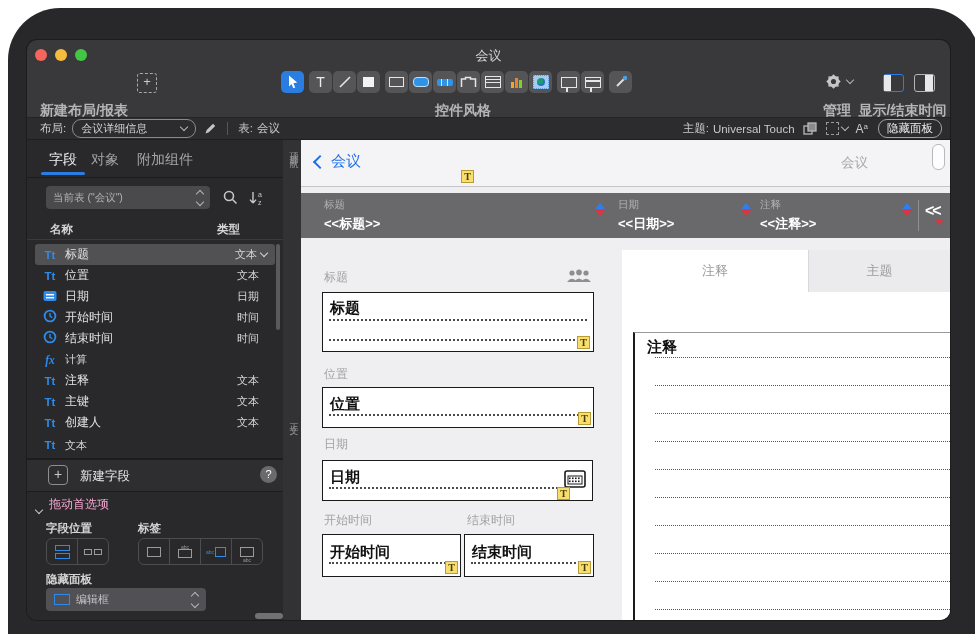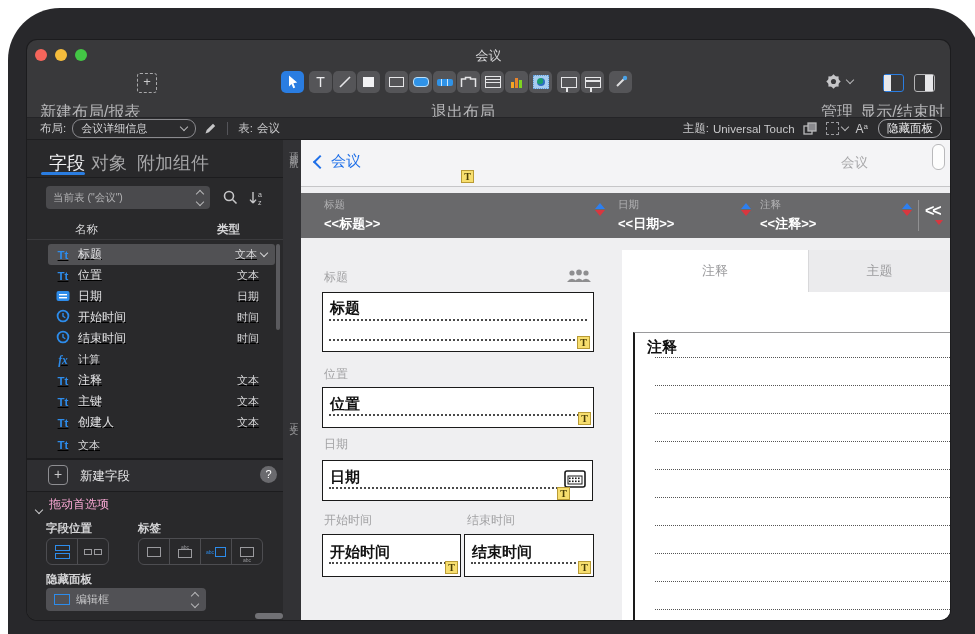--- a/index.html
+++ b/index.html
@@ -10,31 +10,31 @@
   .bezel{position:absolute;left:8px;top:8px;width:972px;height:640px;background:#28282b;border-radius:52px 52px 0 0;}
   .window{position:absolute;left:27px;top:40px;width:923px;height:580px;background:#39393b;border-radius:10px;overflow:hidden;box-shadow:0 0 0 1px #1c1c1e;}
   
   .light{position:absolute;top:9px;width:12px;height:12px;border-radius:50%;}
   .win-title{position:absolute;top:7px;left:0;width:100%;text-align:center;font-size:13px;color:#d6d6d8;}
   
   .tool-cluster{position:absolute;left:254px;top:31px;display:flex;gap:5px;align-items:center;}
   .tgroup{display:flex;gap:1px;}
   .tbtn{width:23px;height:22px;background:#555558;border-radius:5px;display:flex;align-items:center;justify-content:center;position:relative;}
   .tbtn.sel{background:#2a7de1;}
-  .lbl{font-size:16px;color:#b5b5b7;}
+  .lbl{font-size:14px;color:#b5b5b7;font-weight:bold;}
   
   .layoutbar{position:absolute;left:0;top:77px;width:100%;height:23px;background:#2c2c2e;border-top:1px solid #242427;border-bottom:1px solid #1e1e20;display:flex;align-items:center;padding:0 8px 0 13px;box-sizing:border-box;font-size:11.5px;color:#c9c9cb;}
   .pill{height:17px;border-radius:9px;border:1px solid #8a8a8e;display:flex;align-items:center;padding:0 8px;color:#d6d6d8;}
   .chev{display:inline-block;width:5px;height:5px;border-right:1.5px solid #b5b5b7;border-bottom:1.5px solid #b5b5b7;transform:rotate(45deg);margin-top:-3px;}
   .chev-left{display:inline-block;width:8px;height:8px;border-left:2.5px solid #1e6fe8;border-bottom:2.5px solid #1e6fe8;transform:rotate(45deg);}
   
   .sidebar{position:absolute;left:0;top:100px;width:256px;bottom:0;background:#29292b;border-right:1px solid #1c1c1e;}
-  .sb-tab{font-size:18px;color:#a5a5a7;}
+  .sb-tab{font-size:14px;color:#a5a5a7;}
   .sb-tab.active{color:#f0f0f2;}
-  .frow{position:absolute;left:21px;right:8px;height:21px;display:flex;align-items:center;text-decoration:underline;}
+  .frow{position:absolute;left:8px;right:8px;height:21px;display:flex;align-items:center;}
   .frow .ficon{width:30px;text-align:center;flex:0 0 30px;}
   .frow .fname{flex:1;font-size:12px;color:#e2e2e4;}
   .frow .ftype{font-size:11px;color:#d5d5d7;margin-right:16px;}
   .tt{color:#2d8ceb;font-weight:bold;font-size:11.5px;}
   .fx{color:#2d8ceb;font-weight:bold;font-style:italic;font-size:11.5px;font-family:"Liberation Serif",serif;}
   .cellgrp{display:flex;border:1px solid #4d4d51;border-radius:6px;overflow:hidden;}
   .cell{width:30px;height:25px;display:flex;align-items:center;justify-content:center;border-right:1px solid #4d4d51;}
   .cell:last-child{border-right:none;}
   
   .canvas{position:absolute;left:274px;top:100px;right:0;bottom:0;background:#efeff1;overflow:hidden;}
@@ -139,21 +139,21 @@
       </div>
       <div class="tgroup">
         <div class="tbtn">
           <svg width="14" height="14">
               <line x1="3" y1="11" x2="10" y2="4" stroke="#dedee0" stroke-width="2"></line>
               <circle cx="11" cy="3" r="2.2" fill="#4aa3e8"></circle>
             </svg>
         </div>
       </div>
     </div>
-    <div class="abs lbl" style="left:396px;top:62px;width:80px;text-align:center;">退出布局</div>
+    <div class="abs lbl" style="left:396px;top:62px;width:80px;text-align:center;">控件风格</div>
 
     <div class="abs" style="left:798px;top:33px;display:flex;align-items:center;gap:5px;">
       <svg width="17" height="17" viewBox="0 0 16 16">
         <rect x="3.2" y="3.2" width="9.6" height="9.6" fill="#c6c6c8"></rect>
         <rect x="3.2" y="3.2" width="9.6" height="9.6" transform="rotate(45 8 8)" fill="#c6c6c8"></rect>
         <circle cx="8" cy="8" r="2.4" fill="#39393b"></circle>
       </svg>
       <span class="chev"></span>
     </div>
     <div class="abs lbl" style="left:785px;top:62px;width:50px;text-align:center;">管理</div>
@@ -213,21 +213,21 @@
       <svg class="abs" width="15" height="15" style="left:196px;top:50px;">
           <circle cx="6" cy="6" r="4.5" fill="none" stroke="#c6c6c8" stroke-width="1.6"></circle>
           <line x1="9.5" y1="9.5" x2="13.5" y2="13.5" stroke="#c6c6c8" stroke-width="1.6"></line>
         </svg>
       <svg class="abs" width="18" height="16" style="left:221px;top:50px;">
           <path d="M5 2 v10 M5 13 l-3-3.4 M5 13 l3-3.4" stroke="#c6c6c8" stroke-width="1.4" fill="none"></path>
           <text x="10" y="7" font-size="7" fill="#c6c6c8">a</text>
           <text x="10" y="15" font-size="7" fill="#c6c6c8">z</text>
         </svg>
 
-      <span class="abs" style="left:23px;top:82px;font-size:11.5px;font-weight:normal;color:#d5d5d7;margin-left:25px;">名称</span>
+      <span class="abs" style="left:23px;top:82px;font-size:11.5px;font-weight:bold;color:#d5d5d7;">名称</span>
       <span class="abs" style="left:190px;top:82px;font-size:11.5px;font-weight:bold;color:#d5d5d7;">类型</span>
       <div class="abs" style="left:0;top:99px;width:100%;height:1px;background:#3a3a3d;"></div>
 
       <div class="frow" style="top:104px;background:#515154;border-radius:3px;">
         <span class="ficon tt">Tt</span>
         <span class="fname">标题</span>
         <span class="ftype" style="margin-right:4px;">文本</span>
         <span class="chev" style="margin-right:8px;border-color:#d6d6d8;"></span>
       </div>
       <div class="frow" style="top:125px;">

